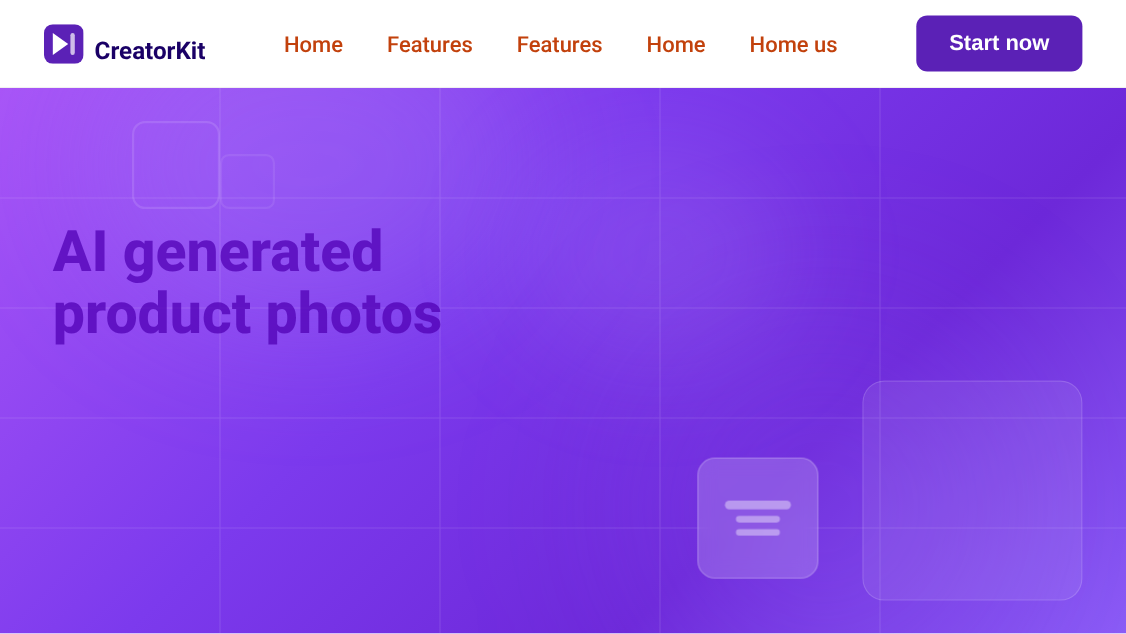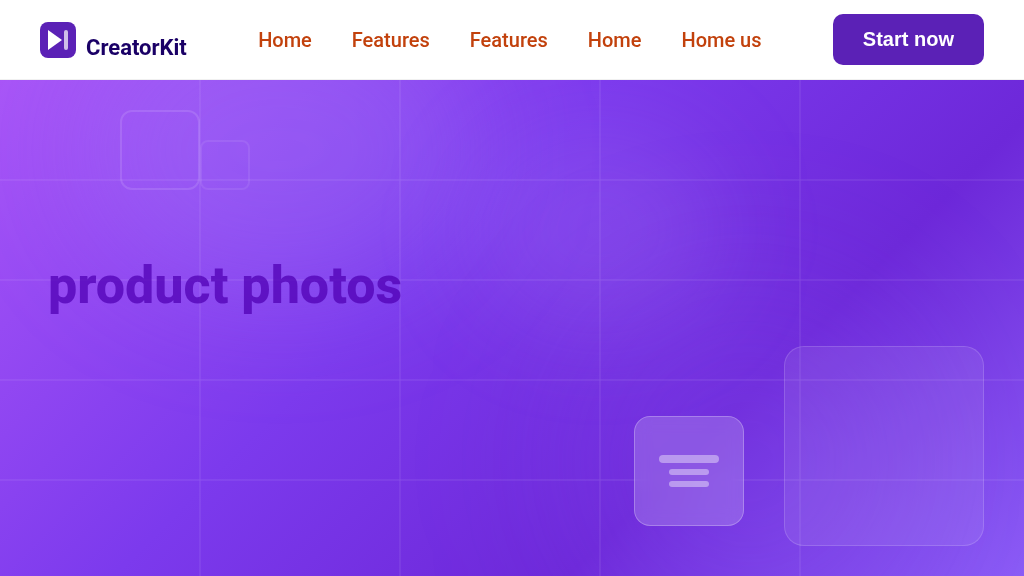--- a/index.html
+++ b/index.html
@@ -240,21 +240,21 @@
     <line x1="0" y1="300" x2="1024" y2="300" stroke="white" stroke-width="1"></line>
     <line x1="0" y1="400" x2="1024" y2="400" stroke="white" stroke-width="1"></line>
     <line x1="200" y1="0" x2="200" y2="496" stroke="white" stroke-width="1"></line>
     <line x1="400" y1="0" x2="400" y2="496" stroke="white" stroke-width="1"></line>
     <line x1="600" y1="0" x2="600" y2="496" stroke="white" stroke-width="1"></line>
     <line x1="800" y1="0" x2="800" y2="496" stroke="white" stroke-width="1"></line>
   </svg>
 
   <div class="hero-text">
     <h1 class="hero-heading">
-      <br>
+      <span>AI generated</span><br>
       <span>product photos</span><br>
     </h1>
   </div>
 
   <div class="product-card">
     <div class="product-card-line"></div>
     <div class="product-card-line short"></div>
     <div class="product-card-line short"></div>
   </div>
 

